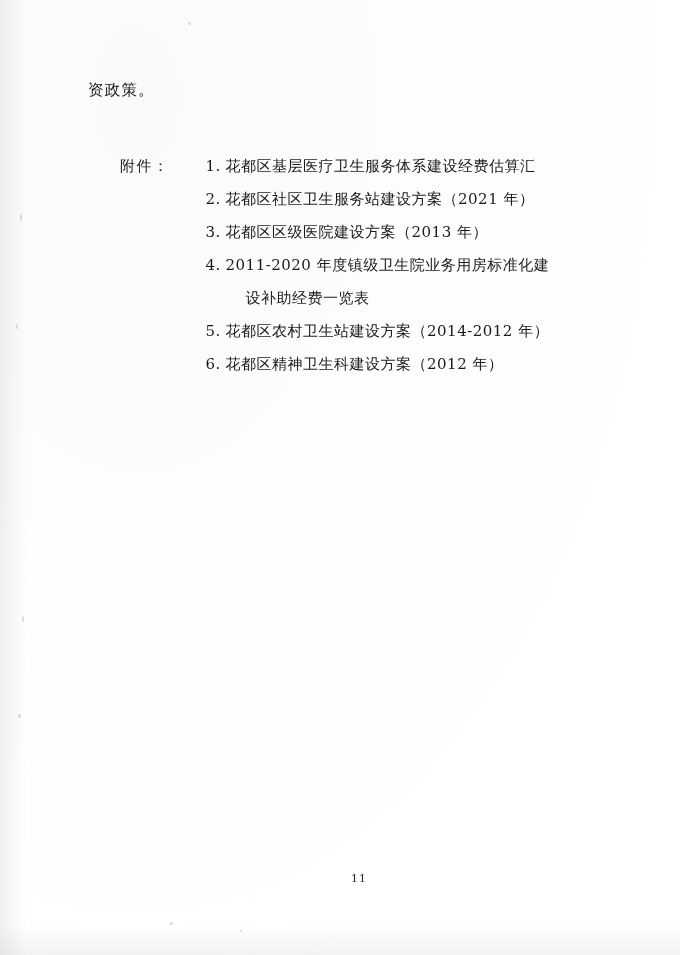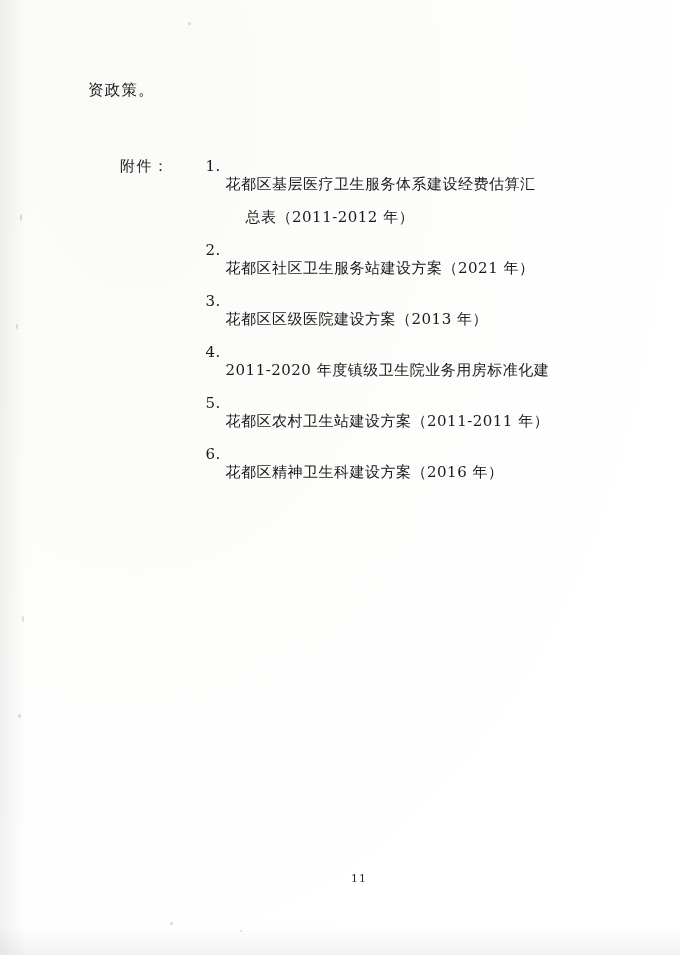--- a/index.html
+++ b/index.html
@@ -101,21 +101,20 @@
   .item-num {
     flex: 0 0 auto;
     width: 20px;
     text-align: left;
     font-family: "DejaVu Serif", "Liberation Serif", serif;
   }
 
   .item-text {
     flex: 1 1 auto;
     text-indent: 0;
-    margin-top: 18px;
   }
 
   .item-text .cont {
     display: block;
     padding-left: 20px;
   }
 
   .page-number {
     position: absolute;
     left: 0;
@@ -149,21 +148,20 @@
 
     <div class="attach-block">
       <div class="attach-row">
         <div class="attach-label">附件：</div>
         <div class="attach-list">
 
           <div class="attach-item">
             <span class="item-num">1.</span>
             <span class="item-text">
               <span>花都区基层医疗卫生服务体系建设经费估算汇</span>
-              <span class="cont">总表（2011-2012 年）</span>
             </span>
           </div>
 
           <div class="attach-item">
             <span class="item-num">2.</span>
             <span class="item-text">
               <span>花都区社区卫生服务站建设方案（2021 年）</span>
             </span>
           </div>
 
@@ -171,34 +169,35 @@
             <span class="item-num">3.</span>
             <span class="item-text">
               <span>花都区区级医院建设方案（2013 年）</span>
             </span>
           </div>
 
           <div class="attach-item">
             <span class="item-num">4.</span>
             <span class="item-text">
               <span>2011-2020 年度镇级卫生院业务用房标准化建</span>
+              <span class="cont">设补助经费一览表</span>
             </span>
           </div>
 
           <div class="attach-item">
             <span class="item-num">5.</span>
             <span class="item-text">
-              <span>花都区农村卫生站建设方案（2011-2011 年）</span>
+              <span>花都区农村卫生站建设方案（2014-2012 年）</span>
             </span>
           </div>
 
           <div class="attach-item">
             <span class="item-num">6.</span>
             <span class="item-text">
-              <span>花都区精神卫生科建设方案（2016 年）</span>
+              <span>花都区精神卫生科建设方案（2012 年）</span>
             </span>
           </div>
 
         </div>
       </div>
     </div>
 
     <div class="page-number">11</div>
 
   </div>

